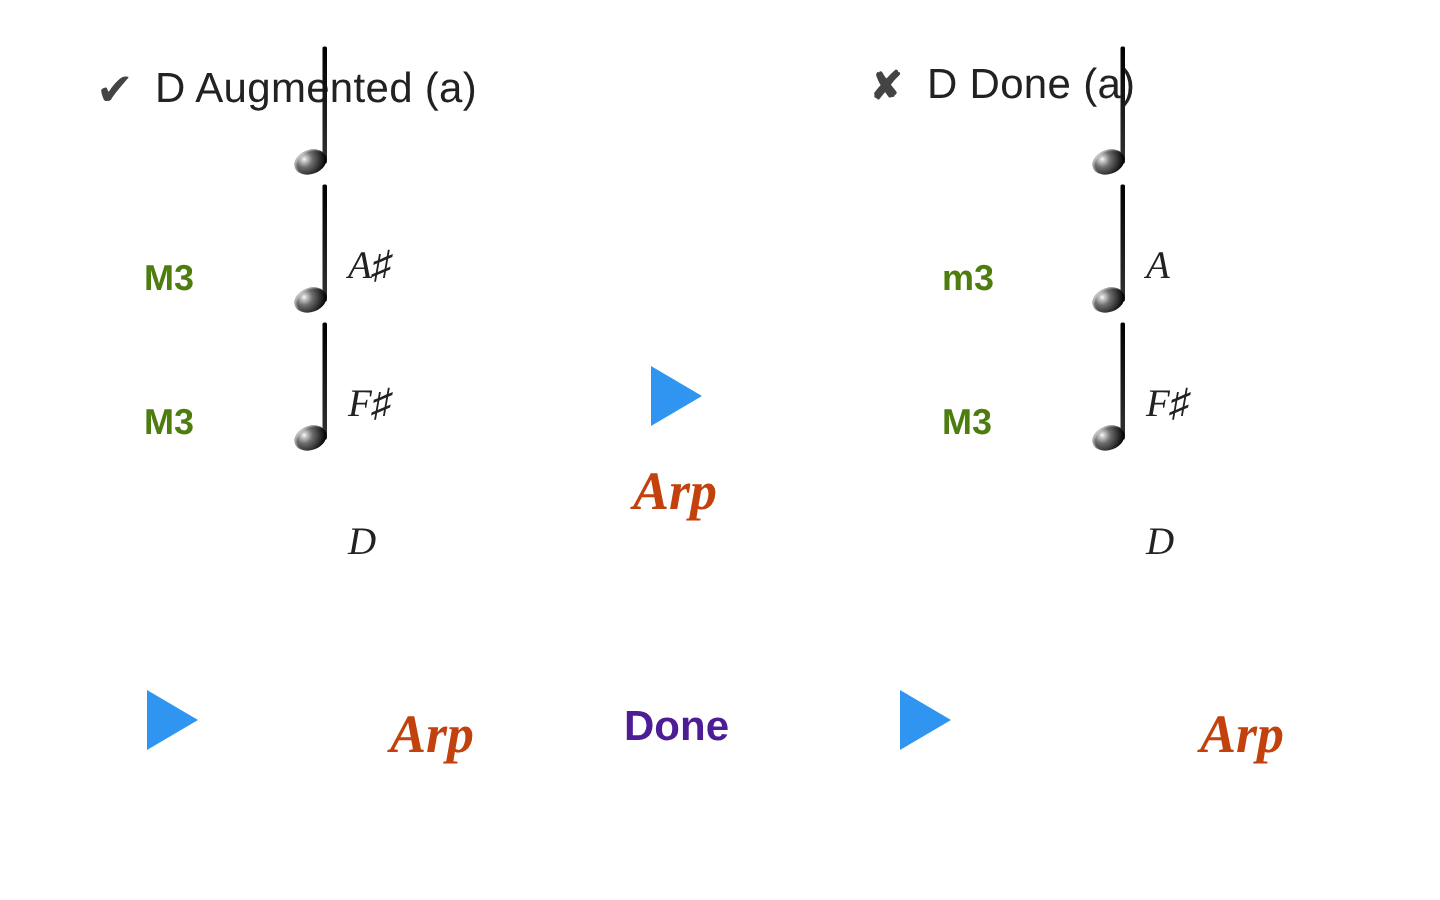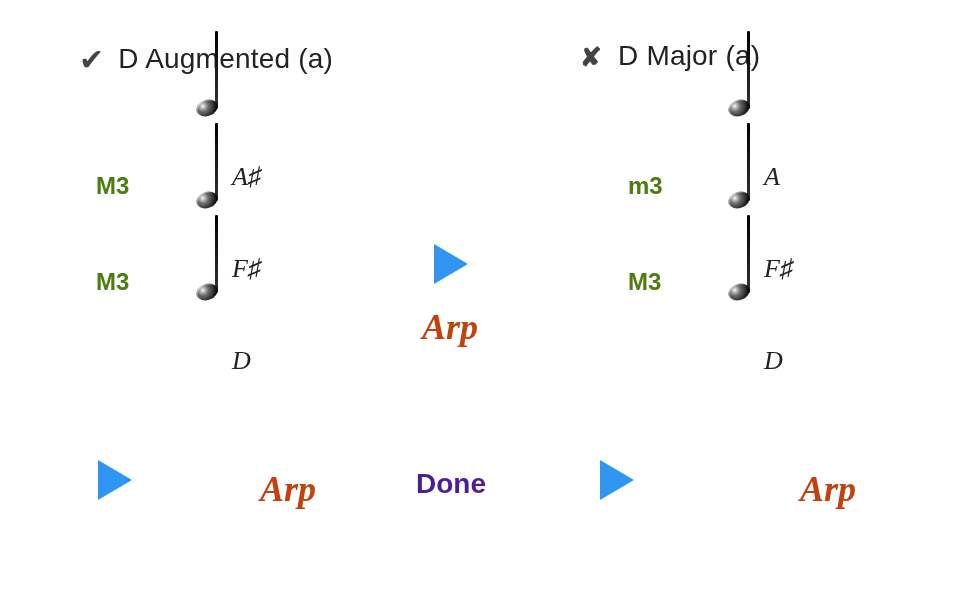--- a/index.html
+++ b/index.html
@@ -21,21 +21,21 @@
     box-shadow:inset 1px 1px 1px rgba(255,255,255,.5);}
   .qnote .stem{width:3px;background:linear-gradient(#000,#333);
     position:absolute;bottom:7px;left:19px;border-radius:1px}
   
   .play{width:0;height:0;border-style:solid;border-width:20px 0 20px 34px;
     border-color:transparent transparent transparent #2f95f0;}
 </style>
 </head>
 <body>
 
-<div class="abs title" style="left:79px;top:40px">
+<div class="abs title" style="left:64px;top:40px">
   <span class="check">✔</span>
   <span>D Augmented (a)</span>
 </div>
 
 <div class="qnote abs" style="left:196px;top:116px">
   <div class="stem" style="height:78px"></div>
     <div class="head"></div>
 </div>
 <span class="abs noteLabel" style="left:232px;top:162px">A♯</span>
 <span class="abs interval" style="left:96px;top:172px">M3</span>
@@ -55,21 +55,21 @@
 
 <div class="abs play" style="left:98px;top:460px"></div>
 <span class="abs arp" style="left:260px;top:468px">Arp</span>
 
 <div class="abs play" style="left:434px;top:244px"></div>
 <span class="abs arp" style="left:422px;top:306px">Arp</span>
 <span class="abs done" style="left:416px;top:468px">Done</span>
 
 <div class="abs title" style="left:580px;top:40px">
   <span class="cross">✘</span>
-  <span>D Major (a)</span>
+  <span>D Done (a)</span>
 </div>
 
 <div class="qnote abs" style="left:728px;top:116px">
   <div class="stem" style="height:78px"></div>
     <div class="head"></div>
 </div>
 <span class="abs noteLabel" style="left:764px;top:162px">A</span>
 <span class="abs interval" style="left:628px;top:172px">m3</span>
 
 <div class="qnote abs" style="left:728px;top:208px">

